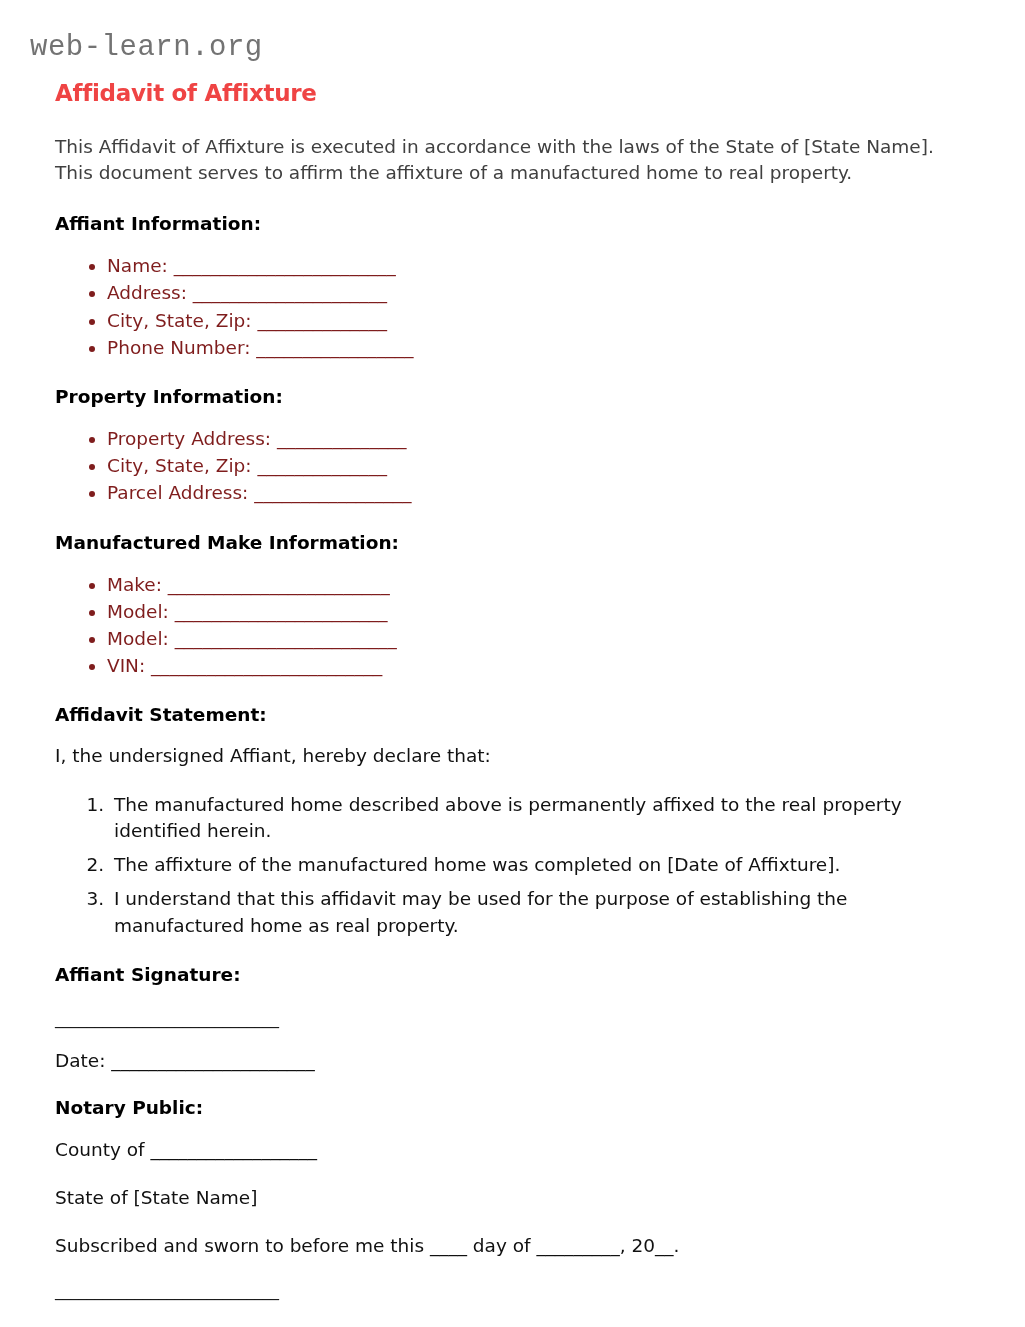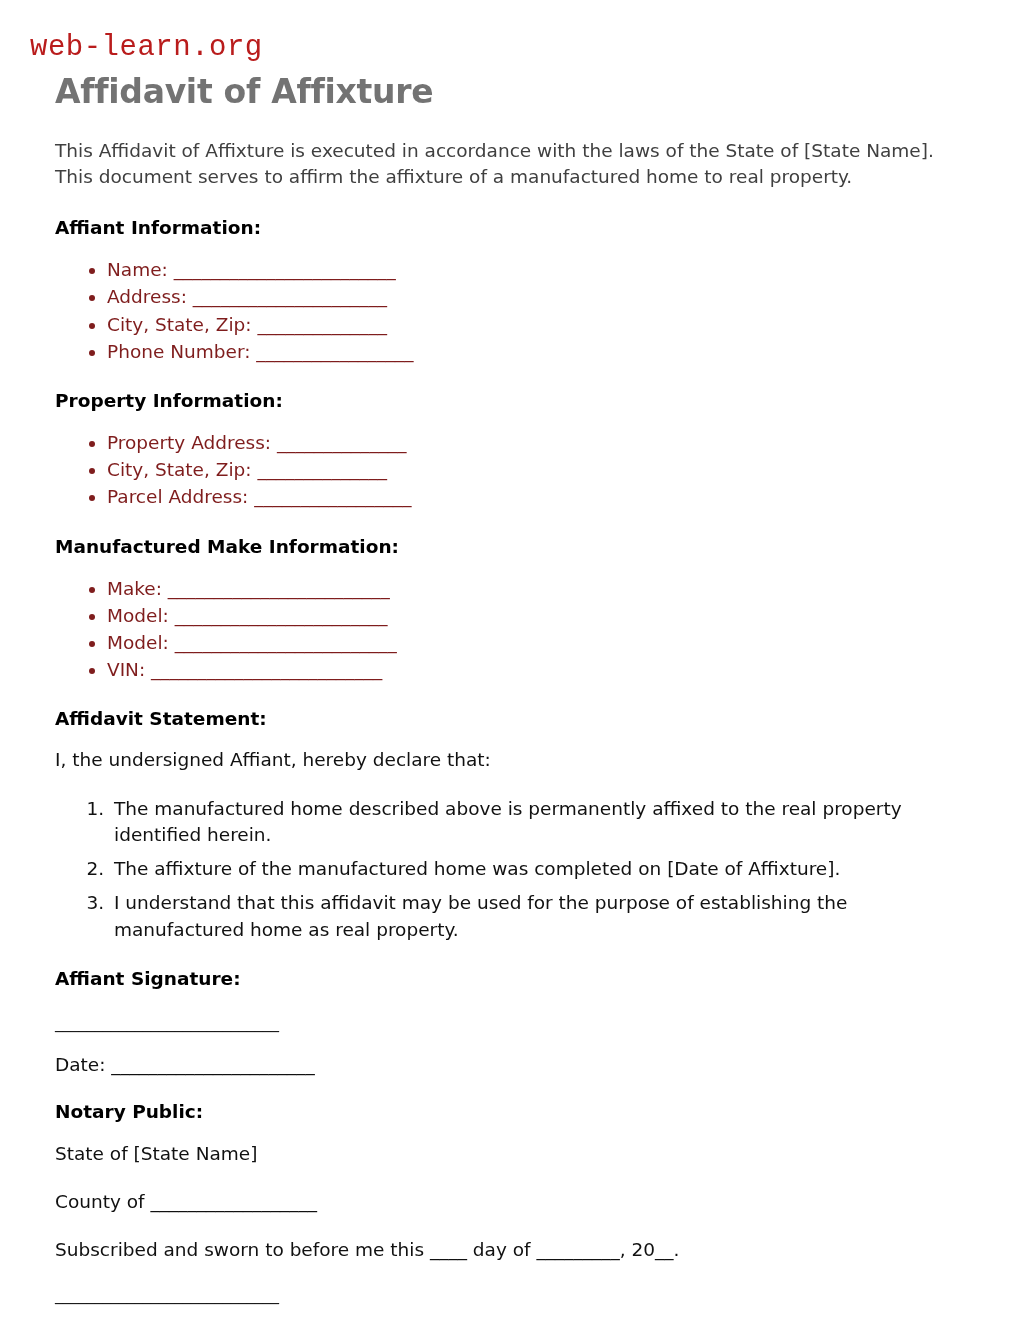--- a/index.html
+++ b/index.html
@@ -23,38 +23,38 @@
     padding: 0;
     overflow: hidden;
   }
   .site-logo {
     position: absolute;
     left: 30px;
     top: 33px;
     font-family: "Liberation Mono", "DejaVu Sans Mono", monospace;
     font-size: 29px;
     letter-spacing: 0.5px;
-    color: #b91c1c;
+    color: #737373;
     line-height: 1;
     white-space: nowrap;
   }
   .content {
     position: absolute;
     left: 55px;
     top: 72px;
     width: 915px;
   }
   h1.doc-title {
     font-family: "DejaVu Sans", sans-serif;
-    font-size: 33px;
+    font-size: 23px;
     font-weight: bold;
     letter-spacing: -0.3px;
-    margin: 0 0 26px 0;
+    margin: 8px 0 26px 0;
     line-height: 1.2;
-    color: #737373;
+    color: #ef4444;
   }
   p.intro {
     font-size: 18.5px;
     line-height: 1.42;
     margin: 0 0 26px 0;
     color: #404040;
     max-width: 890px;
   }
   h2.section-heading {
     font-size: 18.5px;
@@ -153,22 +153,22 @@
     </ol>
 
     <h2 class="section-heading">Affiant Signature:</h2>
 
     <p class="blank-line blank">____________________________</p>
 
     <p class="body-line">Date: ______________________</p>
 
     <h2 class="section-heading">Notary Public:</h2>
 
+    <p class="body-line">County of __________________</p>
+
     <p class="body-line">State of [State Name]</p>
-
-    <p class="body-line">County of __________________</p>
 
     <p class="body-line">Subscribed and sworn to before me this ____ day of _________, 20__.</p>
 
     <p class="blank-line blank">____________________________</p>
 
   </div>
 </div>
 
 </body></html>

